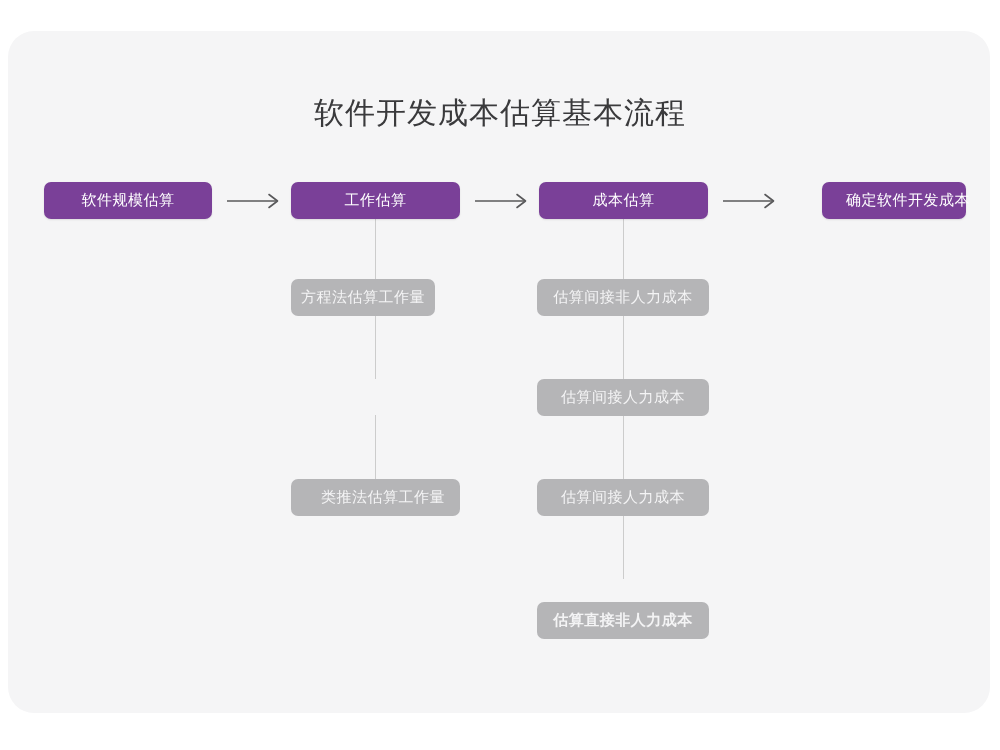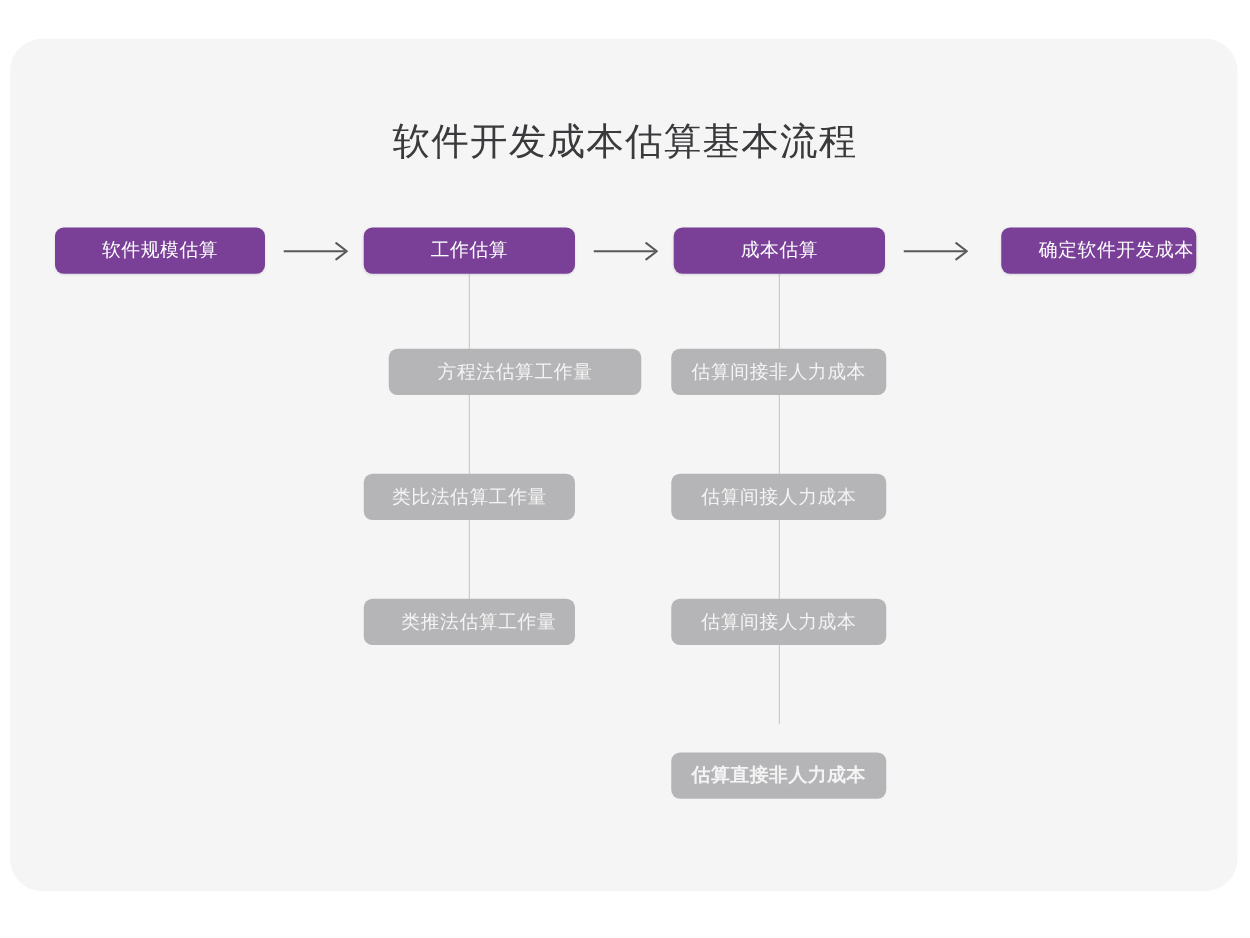--- a/index.html
+++ b/index.html
@@ -108,21 +108,21 @@
   <div class="connector" style="left:623px; top:315px; height:64px;"></div>
   <div class="connector" style="left:623px; top:415px; height:64px;"></div>
   <div class="connector" style="left:623px; top:515px; height:64px;"></div>
 
   <div class="node primary" style="left:44px; top:182px; width:168px;">软件规模估算</div>
 
   <div class="node primary" style="left:291px; top:182px; width:169px;">工作估算</div>
 
   <div class="node primary" style="left:539px; top:182px; width:169px;">成本估算</div>
 
-  <div class="node primary" style="left:801px; top:182px; width:156px;padding-left:28px;">确定软件开发成本</div>
+  <div class="node primary" style="left:822px; top:182px; width:144px;padding-left:28px;">确定软件开发成本</div>
 
   <div class="arrow" style="left:222px; width:66px;">
     <svg width="58" height="18" viewBox="0 0 58 18" aria-hidden="true">
       <path d="M1 9 H50" stroke="#58585a" stroke-width="1.6" fill="none"></path>
       <path d="M43 2.5 L51.5 9 L43 15.5" stroke="#58585a" stroke-width="1.6" fill="none" stroke-linecap="round" stroke-linejoin="round"></path>
     </svg>
   </div>
 
   <div class="arrow" style="left:470px; width:66px;">
     <svg width="58" height="18" viewBox="0 0 58 18" aria-hidden="true">
@@ -131,23 +131,22 @@
     </svg>
   </div>
 
   <div class="arrow" style="left:718px; width:66px;">
     <svg width="58" height="18" viewBox="0 0 58 18" aria-hidden="true">
       <path d="M1 9 H50" stroke="#58585a" stroke-width="1.6" fill="none"></path>
       <path d="M43 2.5 L51.5 9 L43 15.5" stroke="#58585a" stroke-width="1.6" fill="none" stroke-linecap="round" stroke-linejoin="round"></path>
     </svg>
   </div>
 
-  <div class="node secondary" style="left:291px; top:279px; width:202px;margin-left:20px;">方程法估算工作量</div>
+  <div class="node secondary" style="left:291px; top:279px; width:144px;">方程法估算工作量</div>
 
-  <div class="node secondary" style="left:291px; top:379px; width:169px;">类比法估算工作量</div>
 
   <div class="node secondary" style="left:291px; top:479px; width:169px;padding-left:15px;">类推法估算工作量</div>
 
   <div class="node secondary" style="left:537px; top:279px; width:172px;font-family:Liberation Mono, monospace;">估算间接非人力成本</div>
 
   <div class="node secondary" style="left:537px; top:379px; width:172px;">估算间接人力成本</div>
 
   <div class="node secondary" style="left:537px; top:479px; width:172px;">估算间接人力成本</div>
 
   <div class="node secondary" style="left:537px; top:602px; width:172px;font-weight:bold;">估算直接非人力成本</div>

